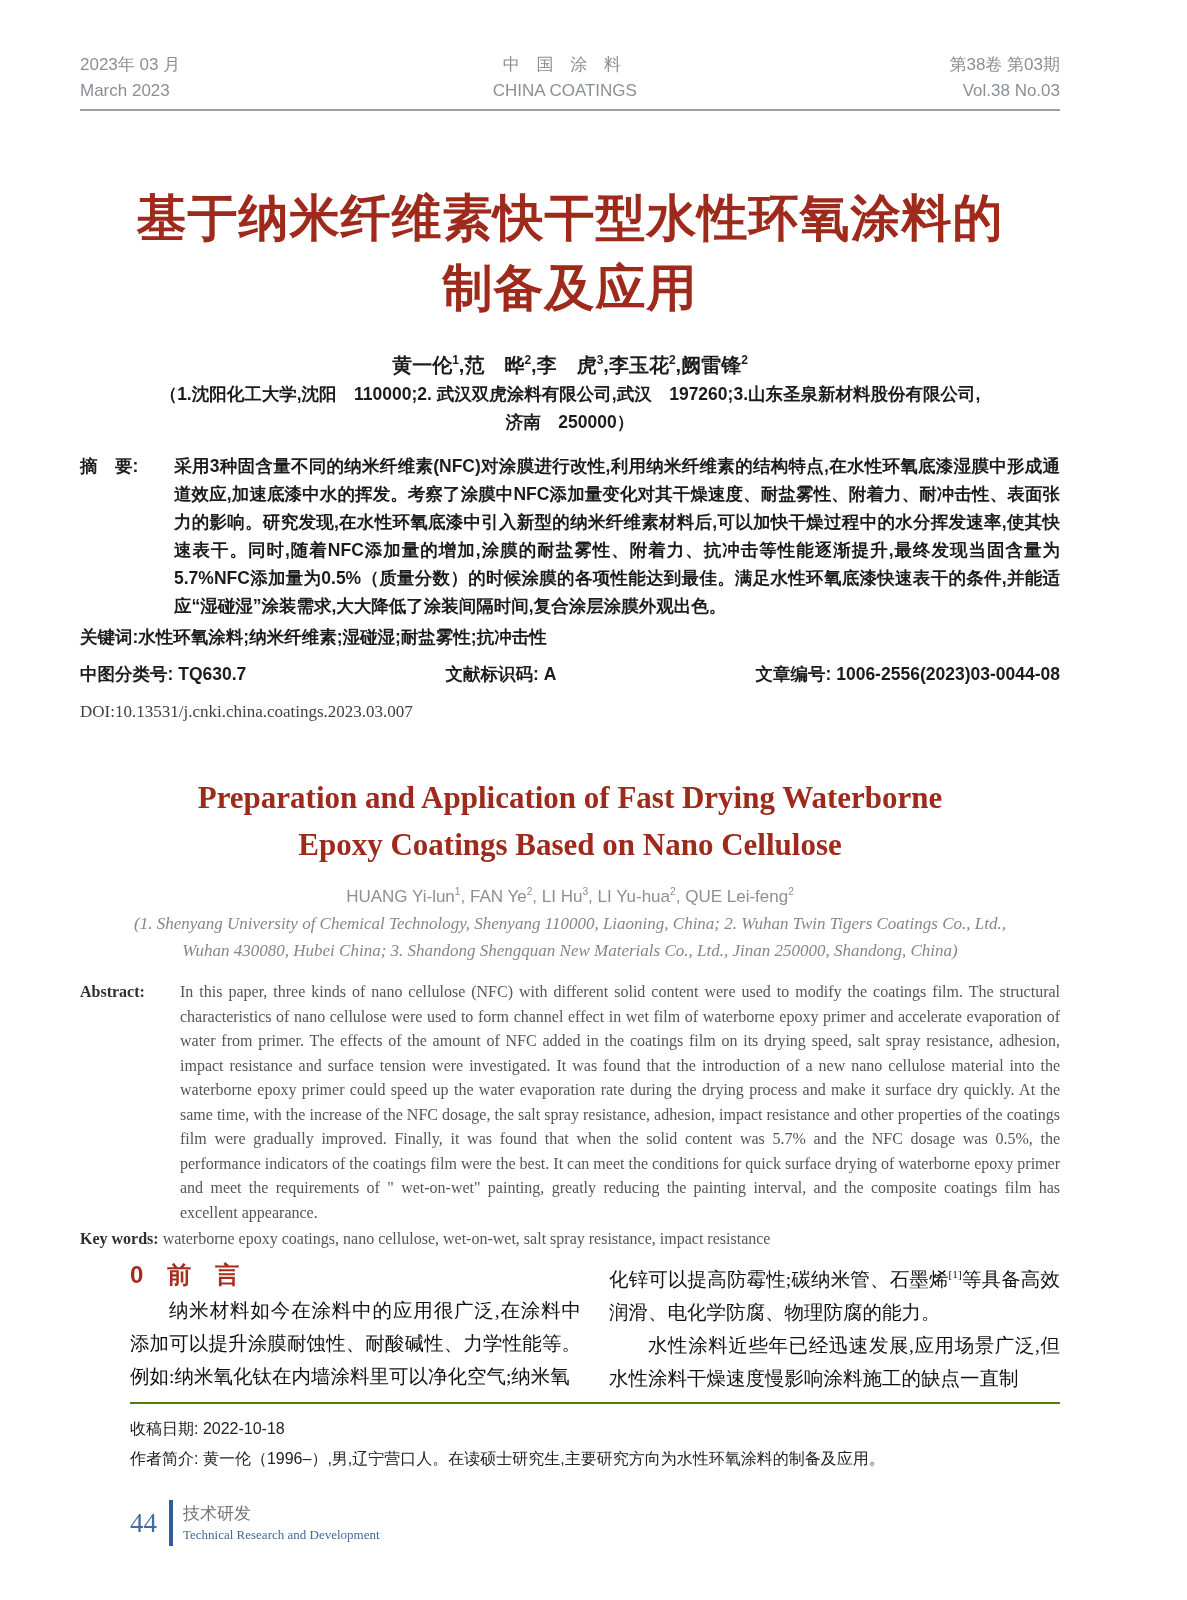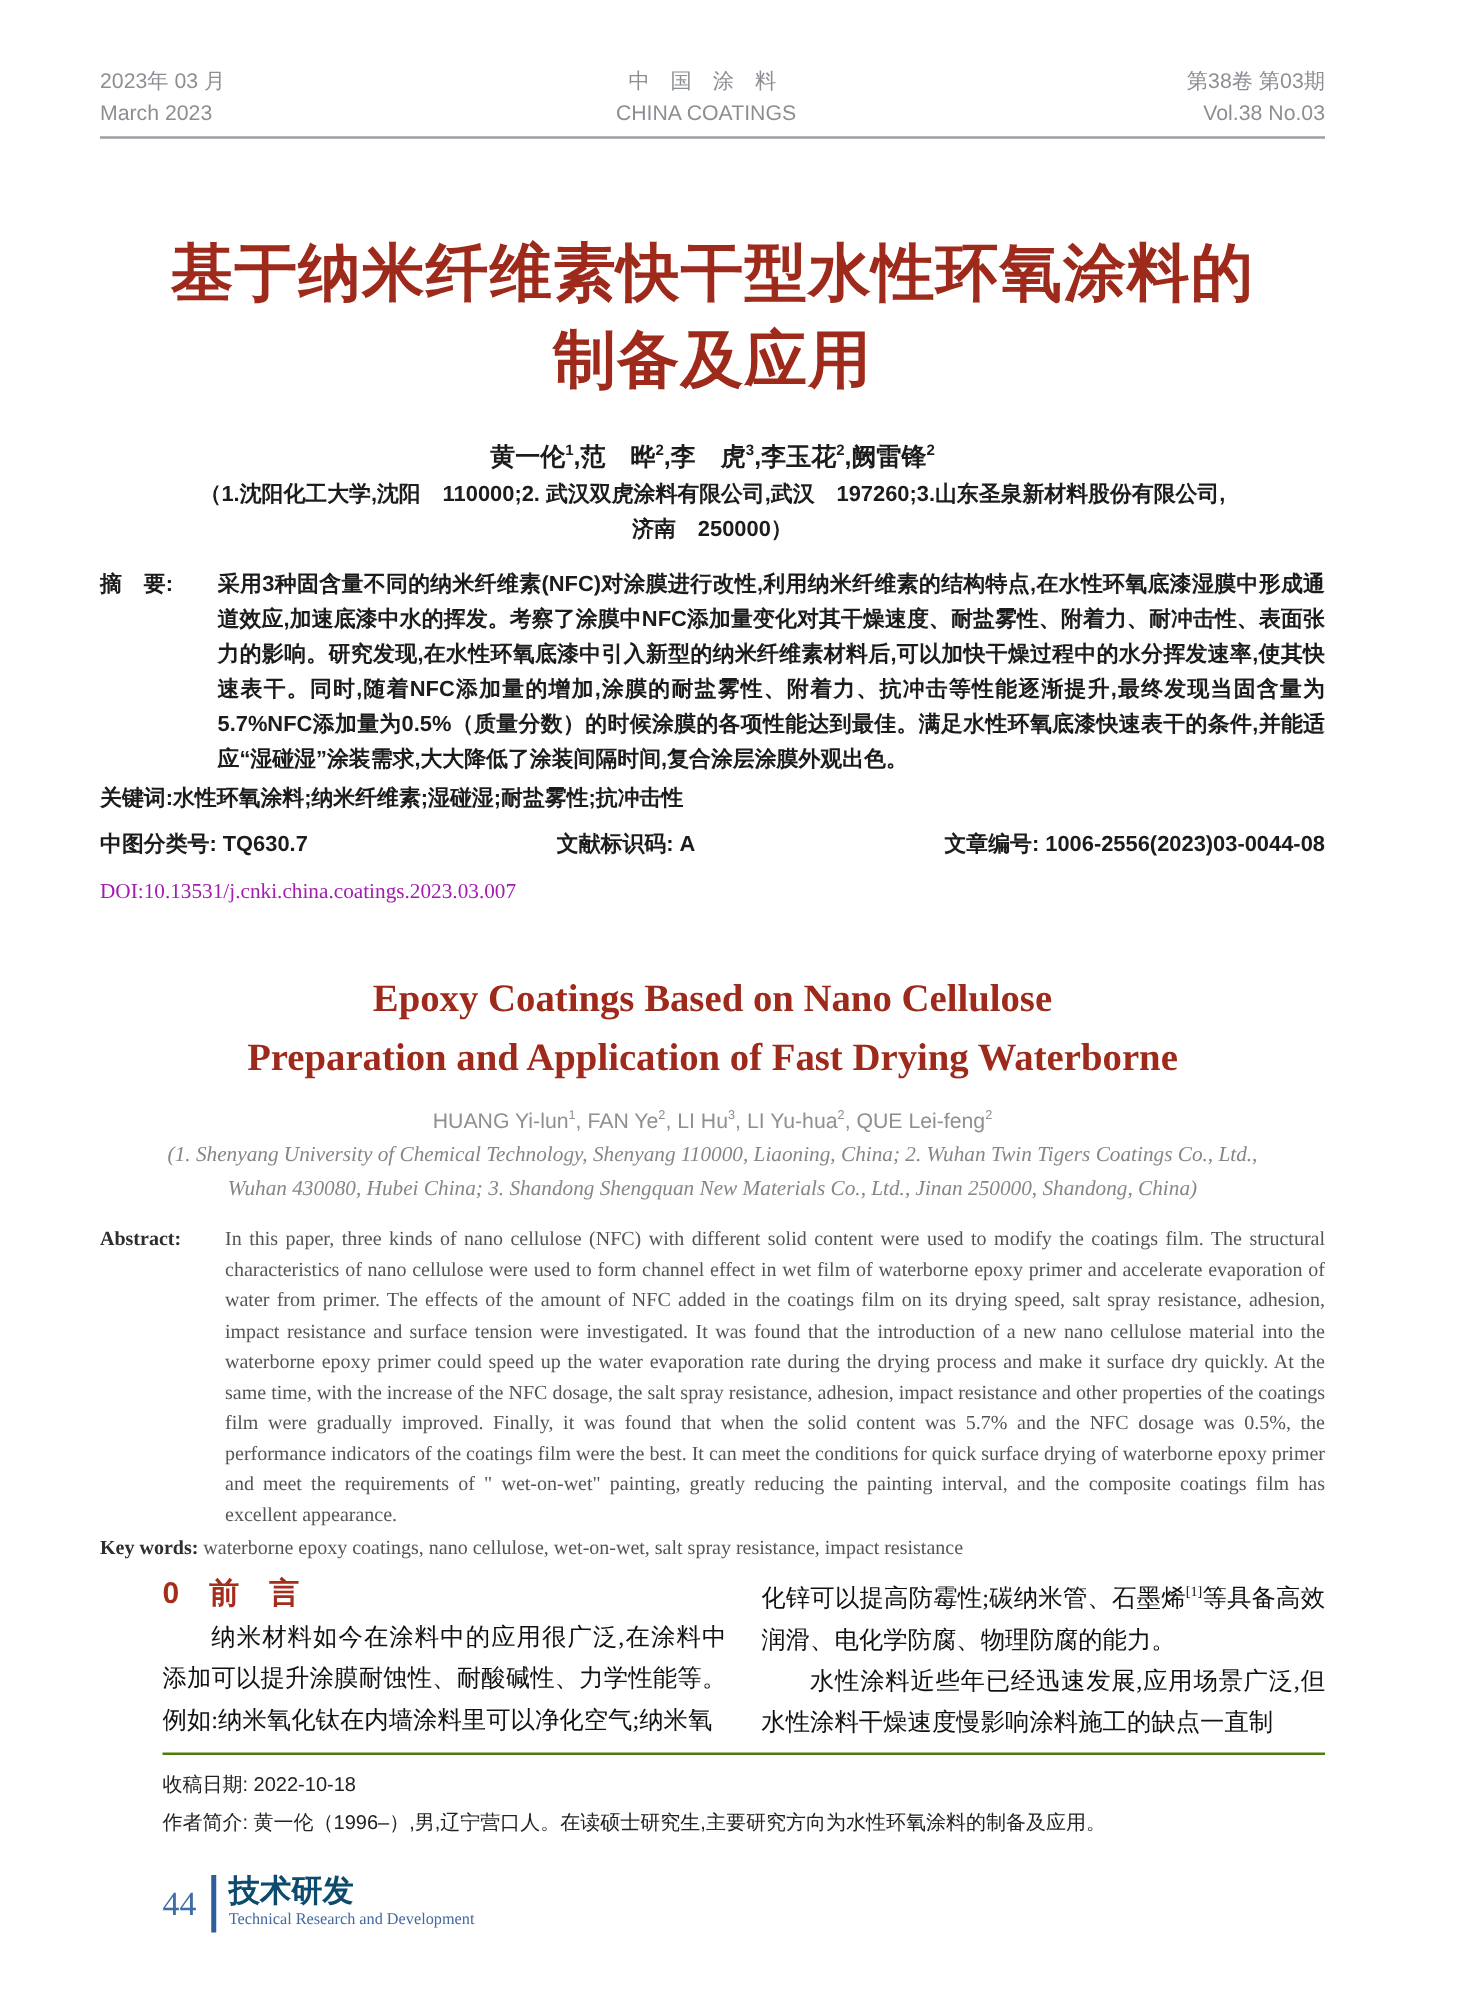--- a/index.html
+++ b/index.html
@@ -25,21 +25,21 @@
   .authors-cn { margin-top:22px; text-align:center; font-weight:bold; font-size:20px; line-height:30px; }
   .authors-cn sup, .affil sup, .authors-en sup { font-size:0.6em; vertical-align:super; }
   .affil { text-align:center; font-weight:bold; font-size:17.5px; line-height:28px; }
 
   
   .abstract-cn { margin-top:16px; font-weight:bold; font-size:17.5px; line-height:28px;
                  text-align:justify; padding-left:94px; }
   .abstract-cn .lbl { display:inline-block; width:94px; margin-left:-94px; }
   .keywords-cn { font-weight:bold; font-size:17.5px; line-height:30px; margin-top:2px; }
   .meta-row { display:flex; justify-content:space-between; font-weight:bold; font-size:17.5px; margin-top:10px; }
-  .doi { font-family:"Liberation Serif", serif; font-size:17px; color:#a21caf; margin-top:16px; }
+  .doi { font-family:"Liberation Serif", serif; font-size:17px; color:#404040; margin-top:16px; }
 
   
   .title-en { margin-top:52px; text-align:center; color:#9e2a1c; font-weight:bold;
               font-family:"Liberation Serif", serif; font-size:31px; line-height:47px; }
   .authors-en { margin-top:12px; text-align:center; color:#8f8f8f; font-size:17px; line-height:26px; }
   .affil-en { text-align:center; color:#868686; font-family:"Liberation Serif", serif;
               font-style:italic; font-size:17px; line-height:27px; }
   .abstract-en { margin-top:16px; font-family:"Liberation Serif", serif; color:#555555;
                  font-size:16px; line-height:24.5px; text-align:justify; padding-left:100px; }
   .abstract-en .lbl { display:inline-block; width:100px; margin-left:-100px;
@@ -59,21 +59,21 @@
   .ref-sup { font-size:0.58em; vertical-align:super; }
 
   
   .footnote { position:absolute; top:1402px; left:130px; right:127px;
               border-top:2px solid #4d7c0f; padding-top:10px; font-size:16px; line-height:30px; color:#222; }
 
   
   .page-footer { position:absolute; top:1500px; left:130px; display:flex; align-items:center; }
   .page-num { color:#3e6da5; font-family:"Liberation Serif", serif; font-size:27px; }
   .footer-bar { width:4px; height:46px; background:#2e5f9b; margin:0 10px 0 12px; }
-  .footer-col-cn { color:#0c4a6e; font-weight:bold; font-size:25px; line-height:23px; }
+  .footer-col-cn { color:#737373; font-weight:normal; font-size:17px; line-height:23px; }
   .footer-col-en { color:#44699d; font-family:"Liberation Serif", serif; font-size:13px; line-height:20px; }
 </style>
 </head>
 <body>
 
 <div class="page">
 
   <div class="jheader">
     <div class="left">
       <div>2023年 03 月</div>
@@ -110,22 +110,22 @@
 
   <div class="meta-row">
     <span>中图分类号: TQ630.7</span>
     <span>文献标识码: A</span>
     <span>文章编号: 1006-2556(2023)03-0044-08</span>
   </div>
 
   <div class="doi">DOI:10.13531/j.cnki.china.coatings.2023.03.007</div>
 
   <h2 class="title-en">
+    <div>Preparation and Application of Fast Drying Waterborne</div>
     <div>Epoxy Coatings Based on Nano Cellulose</div>
-    <div>Preparation and Application of Fast Drying Waterborne</div>
   </h2>
 
   <div class="authors-en">
     <span><span>HUANG Yi-lun</span><sup>1</sup><span>, </span></span><span><span>FAN Ye</span><sup>2</sup><span>, </span></span><span><span>LI Hu</span><sup>3</sup><span>, </span></span><span><span>LI Yu-hua</span><sup>2</sup><span>, </span></span><span><span>QUE Lei-feng</span><sup>2</sup><span></span></span>
   </div>
 
   <div class="affil-en">
     <div>(1. Shenyang University of Chemical Technology, Shenyang 110000, Liaoning, China; 2. Wuhan Twin Tigers Coatings Co., Ltd.,</div>
     <div>Wuhan 430080, Hubei China; 3. Shandong Shengquan New Materials Co., Ltd., Jinan 250000, Shandong, China)</div>
   </div>

